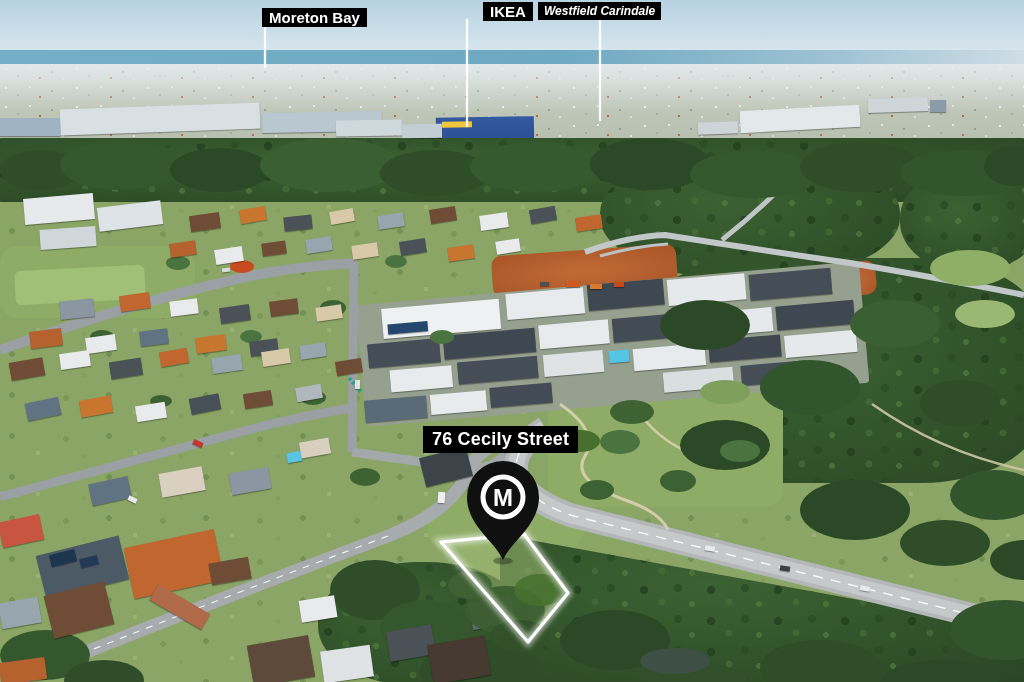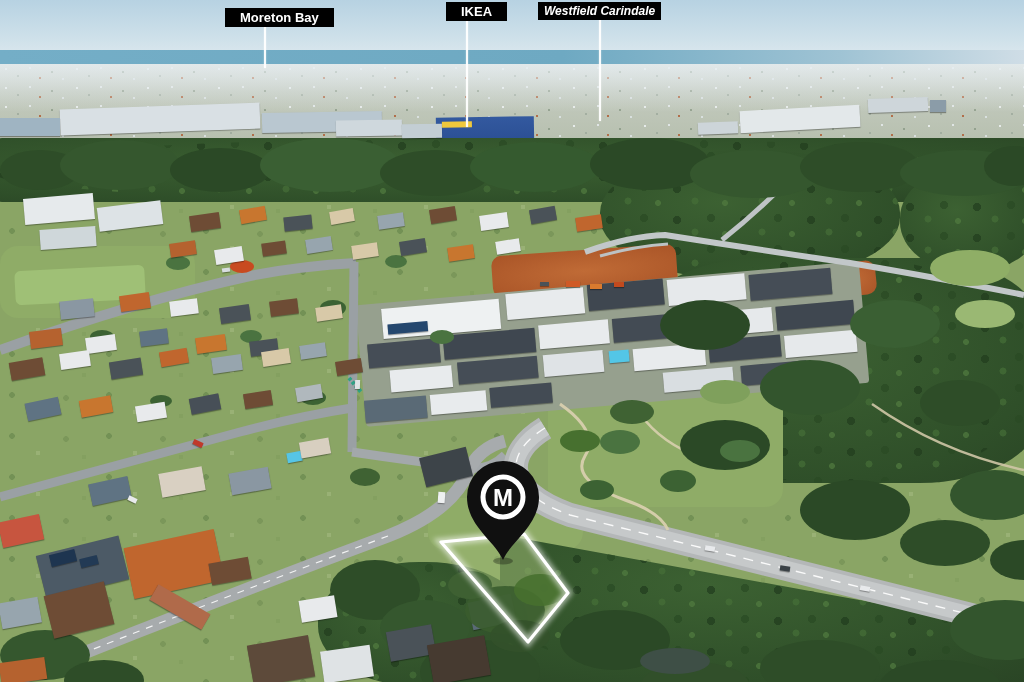--- a/index.html
+++ b/index.html
@@ -43,21 +43,21 @@
   .field{background:#9fc076;border-radius:6px;}
   .dirt{background:radial-gradient(ellipse at 50% 50%,#c06b36 0%,#a95427 100%);border-radius:10px;}
   .ikea{background:linear-gradient(180deg,#33599f 0%,#2b4f94 100%);}
   .ikea .stripe{left:6px;top:4px;width:30px;height:6px;background:#f0c83c;}
   .dev{background:#96a08e;}
   .roof{box-shadow:0 1px 1px rgba(0,0,0,.35);}
   .tree{border-radius:50%;}
   svg.layer{left:0;top:0;pointer-events:none;}
   
   .lbl{background:#000;color:#fff;font-weight:bold;white-space:nowrap;z-index:30;}
-  .lbl.small{font-size:13px;padding:2px 15px;line-height:15px;}
+  .lbl.small{font-size:15px;padding:2px 7px;line-height:15px;margin-left:37px;}
   .lbl.smaller{font-size:12px;padding:2px 6px;line-height:14px;}
   .lbl.addr{font-size:18px;padding:3px 9px;line-height:21px;letter-spacing:.2px;}
   .lead{width:2px;background:rgba(255,255,255,.95);z-index:29;
         box-shadow:0 0 2px rgba(255,255,255,.55);}
 </style>
 </head>
 <body>
 
 <div class="scene">
 
@@ -294,13 +294,14 @@
     </g>
   </svg>
 
   <div class="lead" style="left:264px;top:27px;height:41px;"></div>
   <div class="lead" style="left:466px;top:19px;height:108px;"></div>
   <div class="lead" style="left:599px;top:18px;height:103px;"></div>
 
   <div class="lbl small" style="left:225px;top:8px;">Moreton Bay</div>
   <div class="lbl small" style="left:446px;top:2px;">IKEA</div>
   <div class="lbl smaller" style="left:538px;top:2px;font-style:italic;">Westfield Carindale</div>
+  <div class="lbl addr" style="left:423px;top:426px;">76 Cecily Street</div>
 </div>
 
 </body></html>

